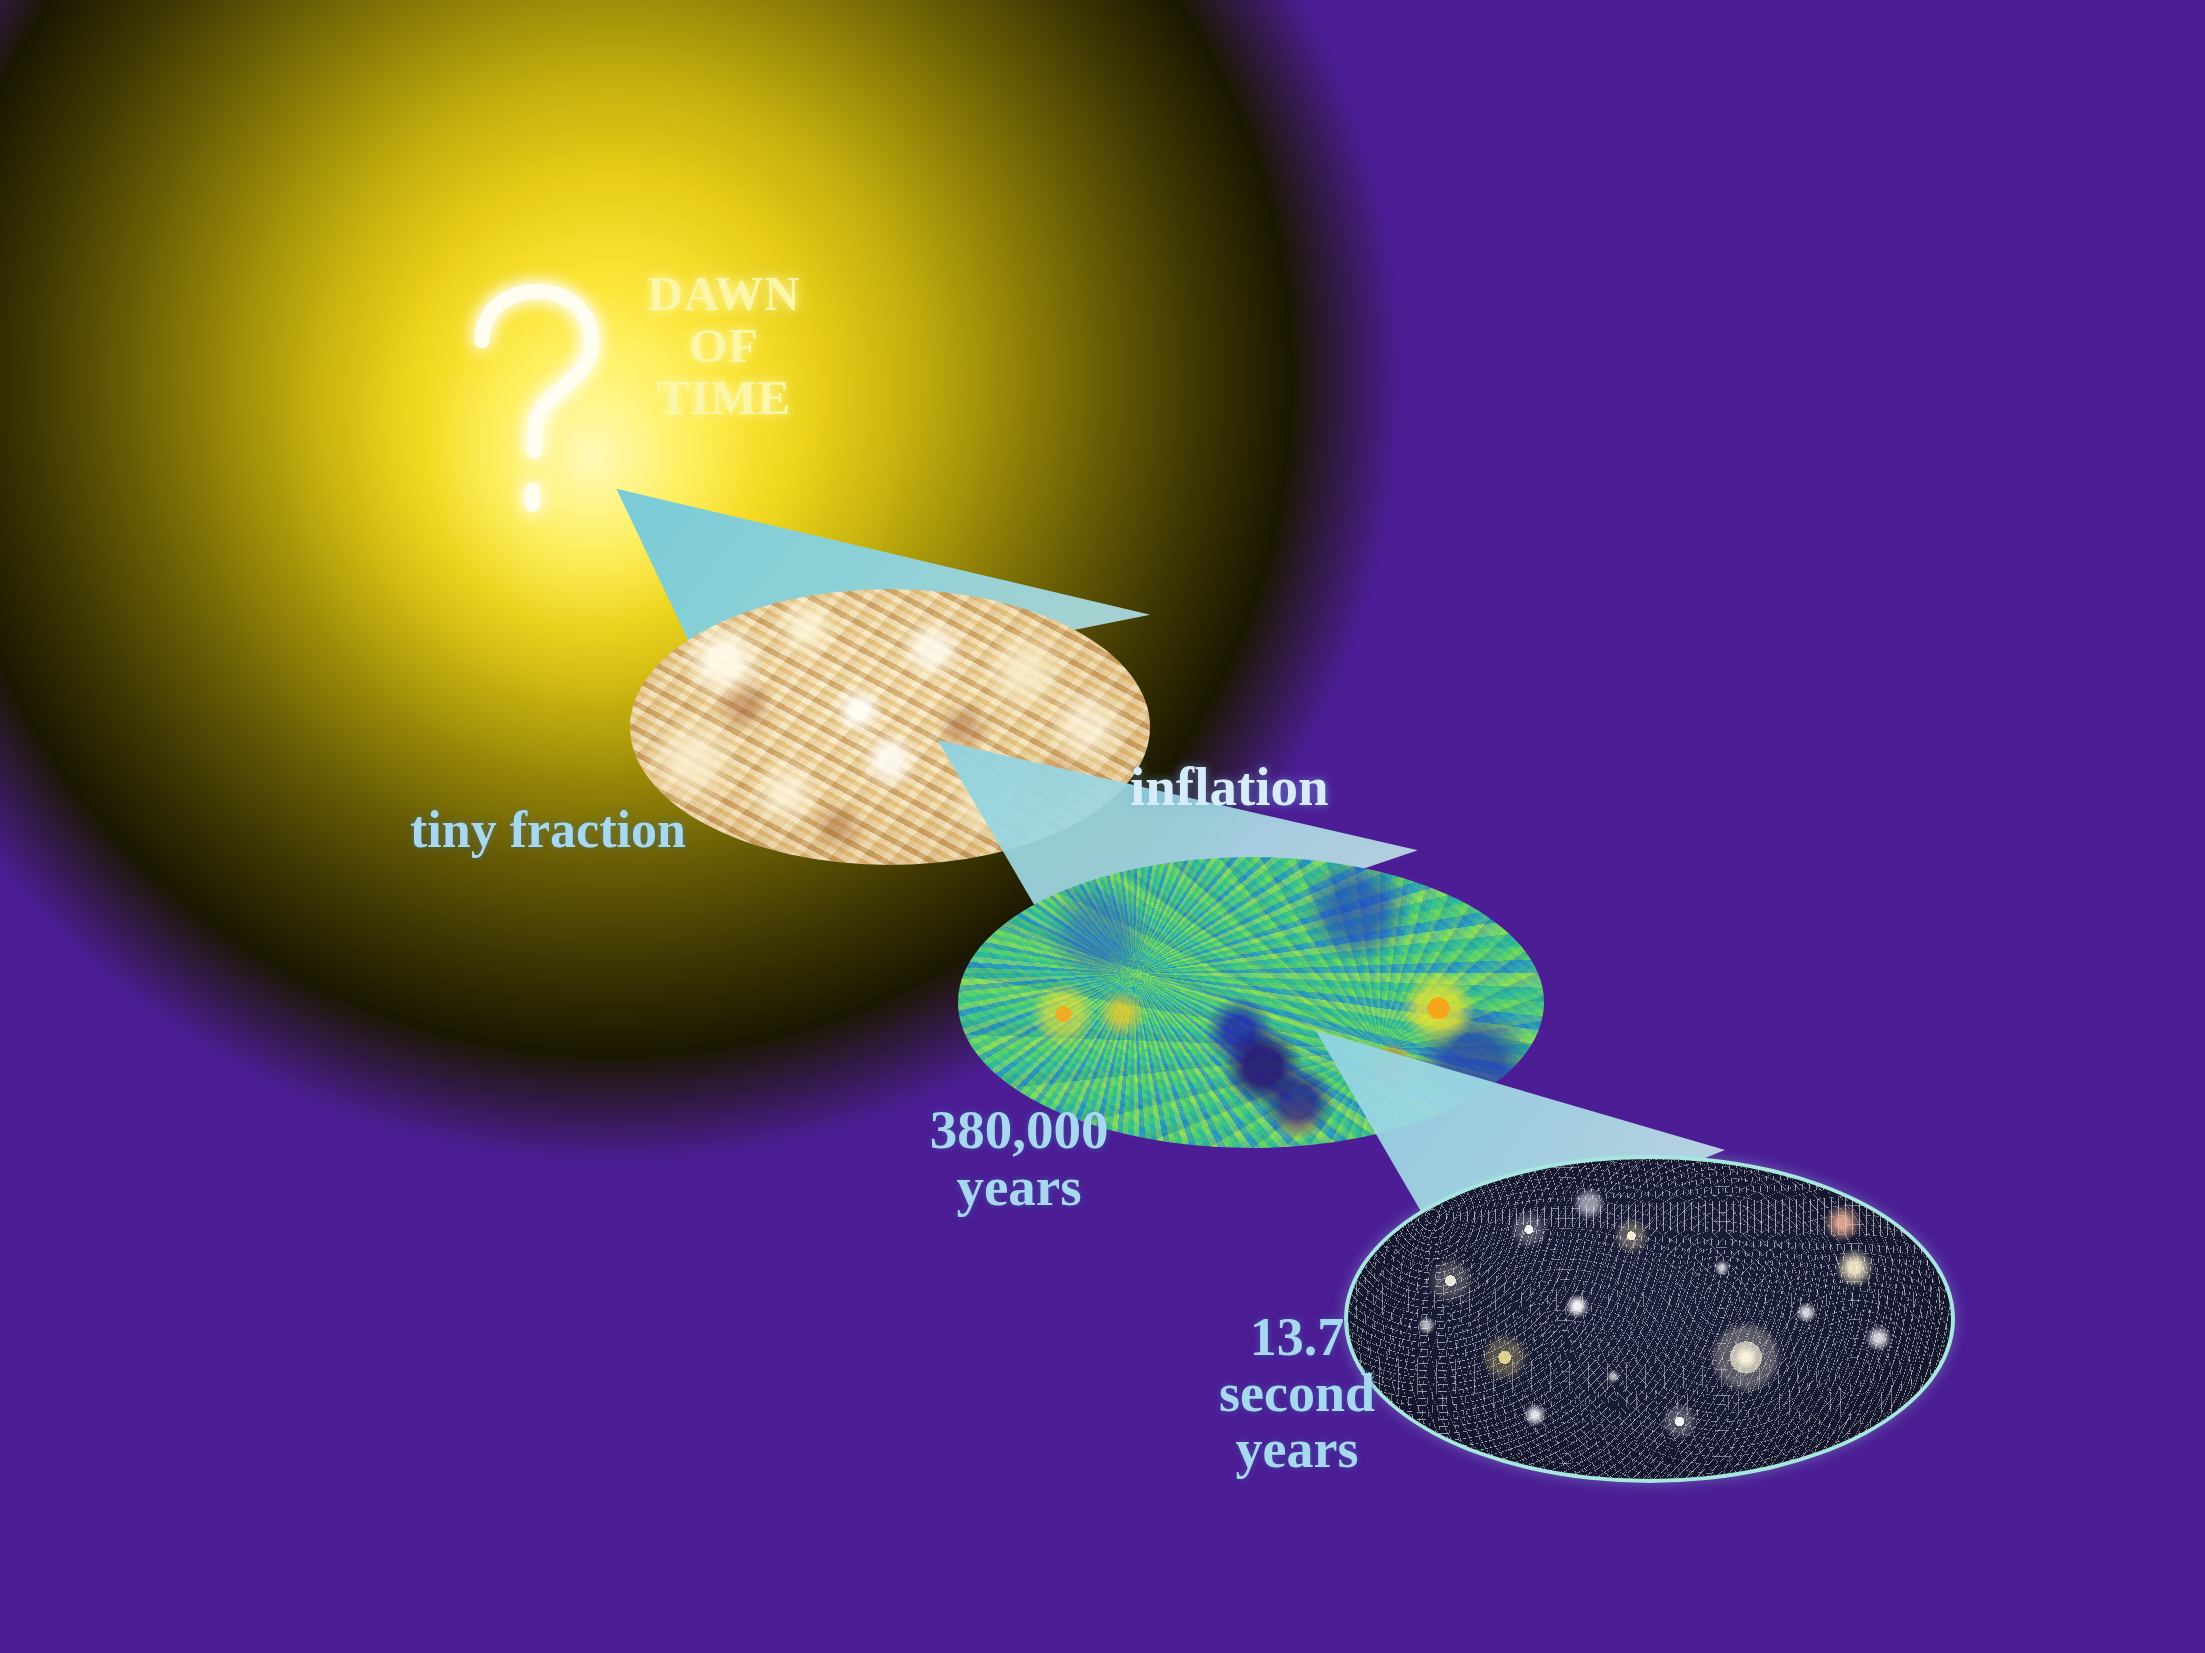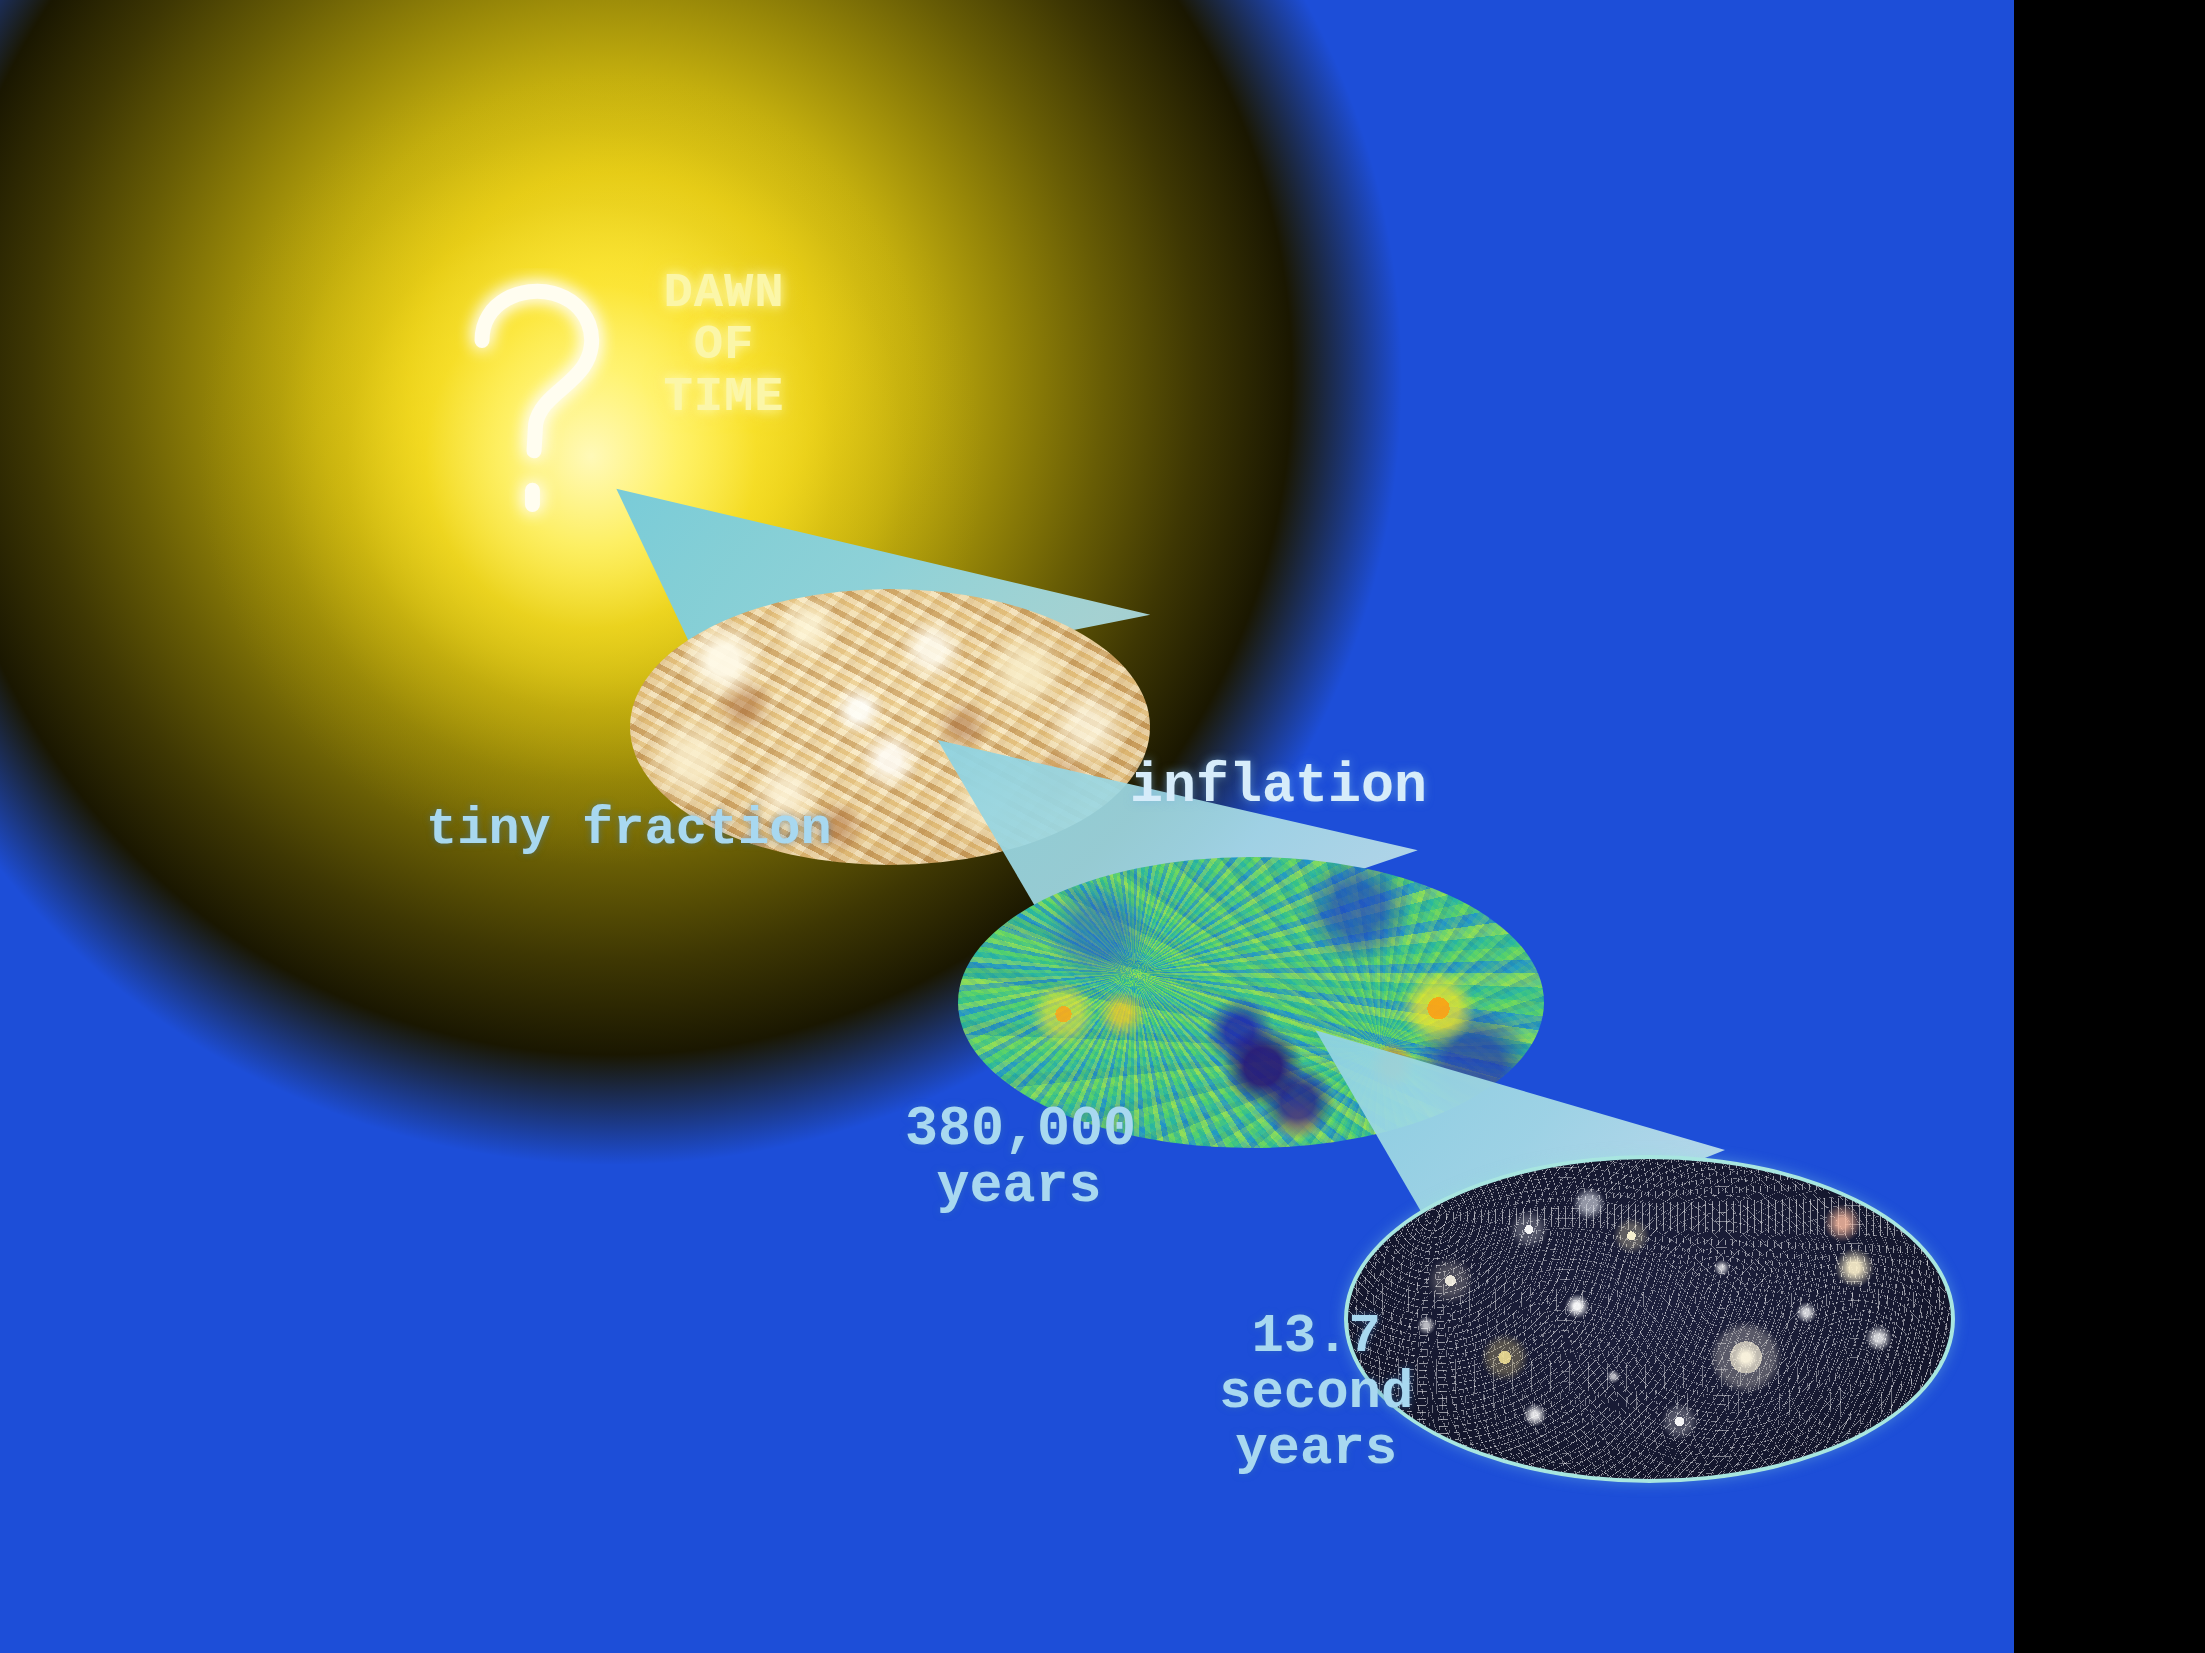--- a/index.html
+++ b/index.html
@@ -2,25 +2,25 @@
 <html style="font-size:12.6px"><head>
 <meta charset="utf-8">
 <style>
   html, body {
     margin: 0;
     padding: 0;
     background: #000;
   }
   #stage {
     position: relative;
-    width: 2014px;
+    width: 2205px;
     height: 1654px;
-    background: #1d4ed8;
+    background: #4c1d95;
     overflow: hidden;
-    font-family: Liberation Mono, monospace;
+    font-family: Liberation Serif, serif;
   }
 
   
   .glow-outer {
     position: absolute;
     left: -173px;
     top: -410px;
     width: 1575px;
     height: 1575px;
     border-radius: 50%;
@@ -177,21 +177,21 @@
   
   .label {
     position: absolute;
     color: #a8d8f0;
     font-weight: 700;
     line-height: 1.04;
     text-shadow: 0 0 7.9px rgba(60,120,180,0.55);
   }
   .label div { white-space: nowrap; }
 
-  .lbl-tiny    { left: 410px;  top: 803px; font-size: 52px; text-align: left; margin-left: 16px; }
+  .lbl-tiny    { left: 410px;  top: 803px; font-size: 52px; text-align: left; }
   .lbl-380k    { left: 905px; top: 1101px; font-size: 55px; text-align: center; width: 228px; }
   .lbl-137     { left: 1219px; top: 1309px; font-size: 54px; text-align: center; }
   .lbl-inflation {
     left: 1130px; top: 758px; font-size: 55px;
     color: #d6ecfa;
     text-shadow: 0 0 9.5px rgba(120,180,230,0.6);
   }
 </style>
 </head>
 <body>

